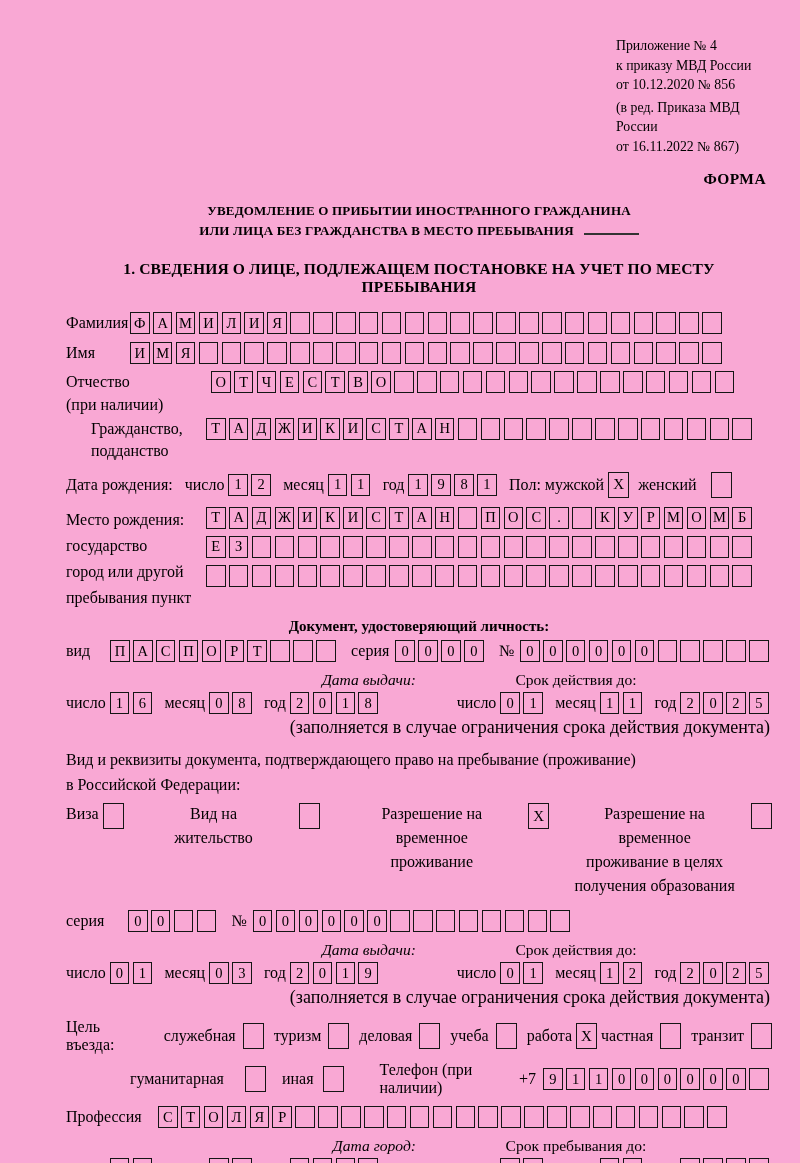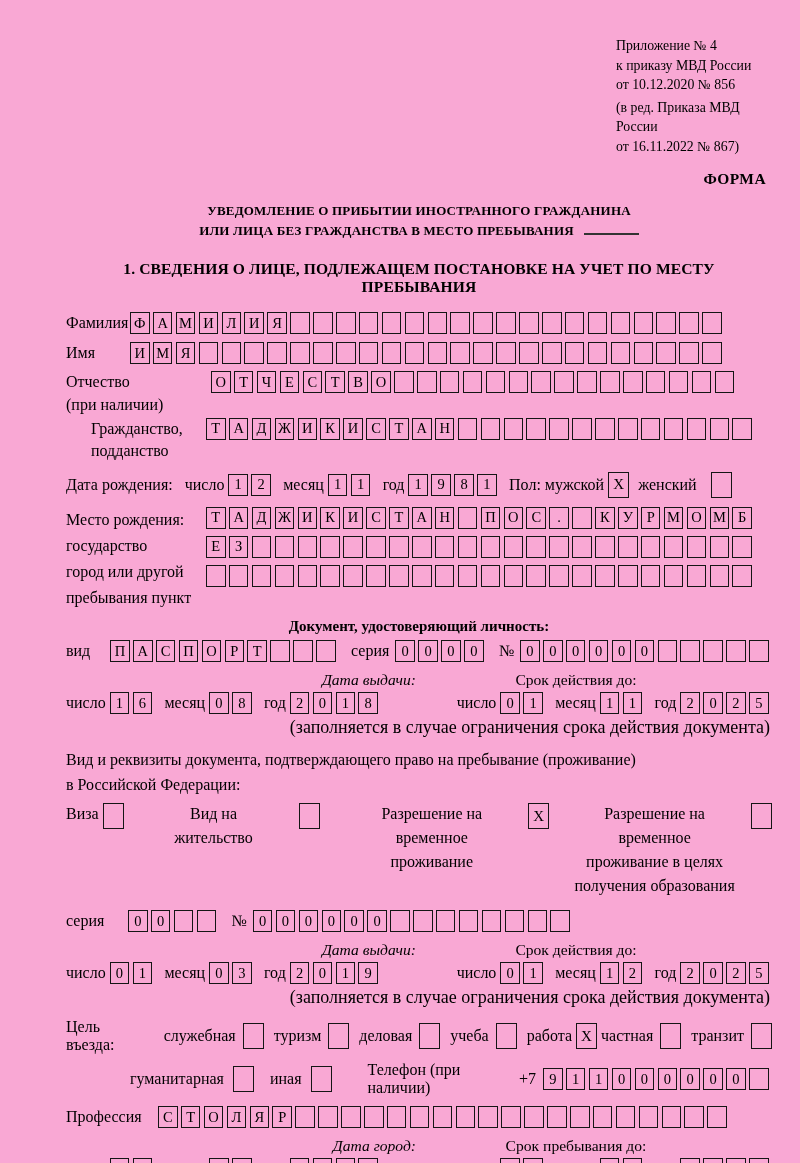--- a/index.html
+++ b/index.html
@@ -56,21 +56,21 @@
   .res-lines{margin-top:10px;line-height:1.55;}
   .opts{display:flex;align-items:flex-start;margin-top:4px;}
   .opt{display:flex;align-items:flex-start;}
   .opt .txt{line-height:1.5;text-align:center;}
   .opt .cb{margin-left:9px;margin-top:1px;}
   
   .purp{display:flex;align-items:center;margin-top:10px;}
   .purp .pi{display:flex;align-items:center;margin-left:10px;}
   .purp .pi .cb{margin-left:7px;}
   .purp2{display:flex;align-items:center;margin-top:7px;}
-  .purp2 .ind{margin-left:64px;}
+  .purp2 .ind{margin-left:64px;gap:12px;}
   .purp2 .pi{display:flex;align-items:center;}
   .purp2 .pi .cb{margin-left:9px;}
   .purp2 .tel{margin-left:36px;}
   .purp2 .pref{margin-left:26px;margin-right:7px;}
 </style>
 </head>
 <body>
 
 <div class="page">
 

